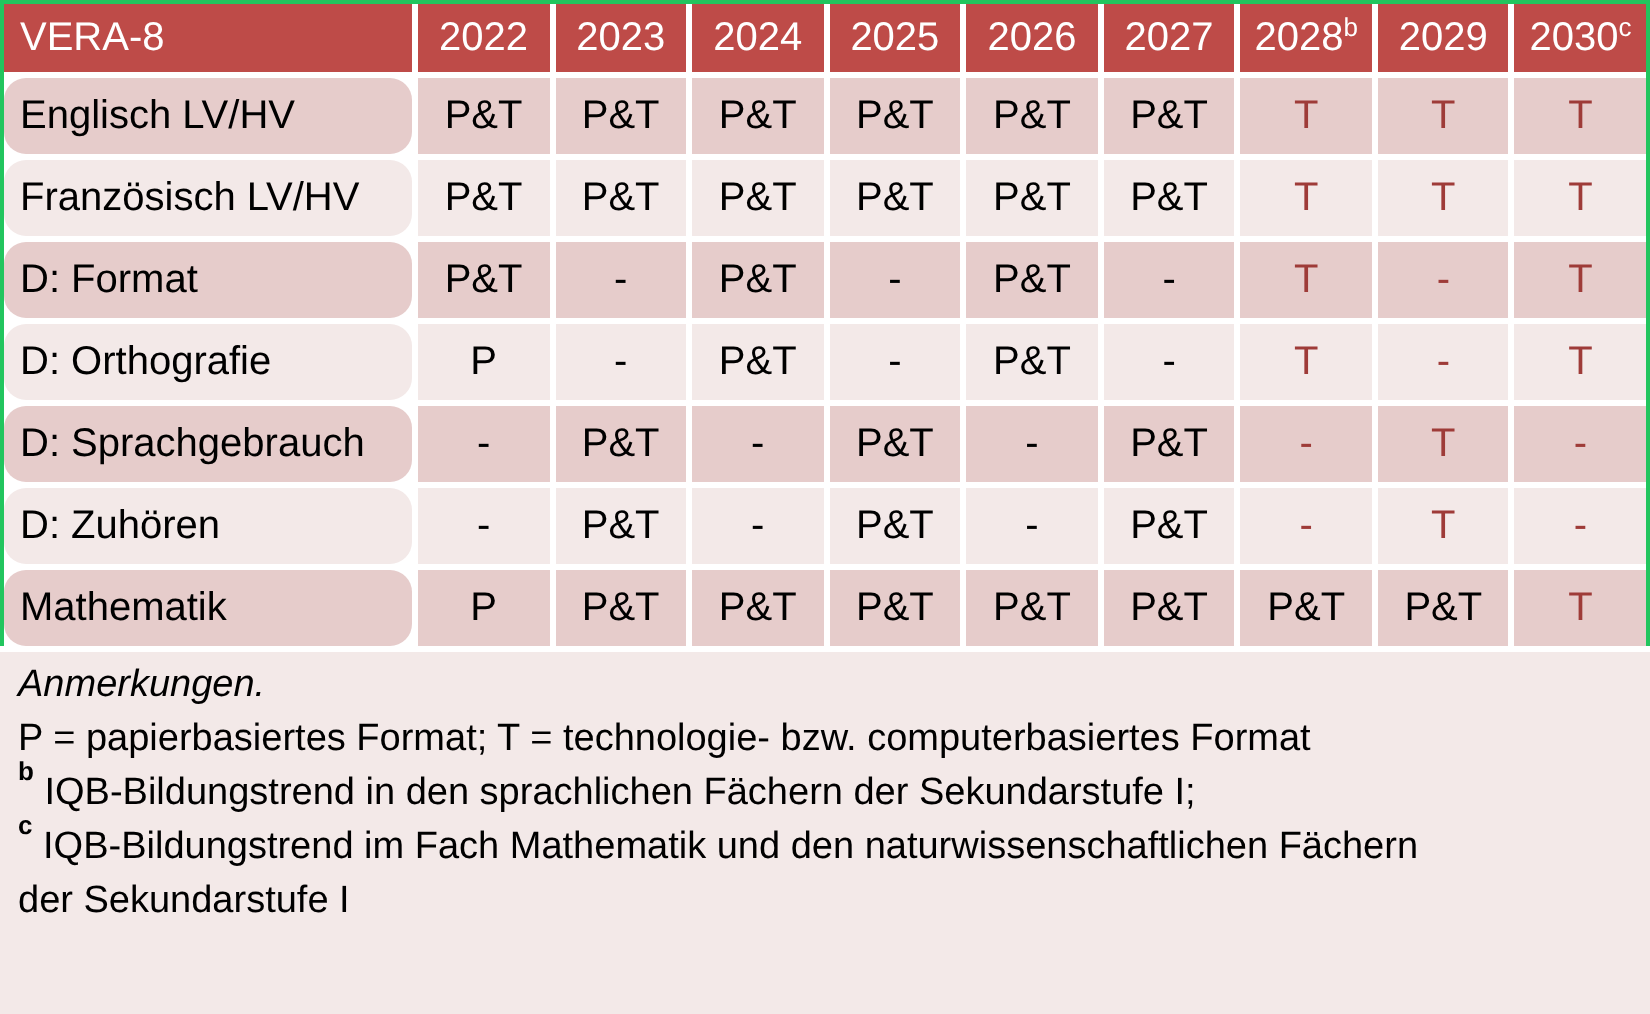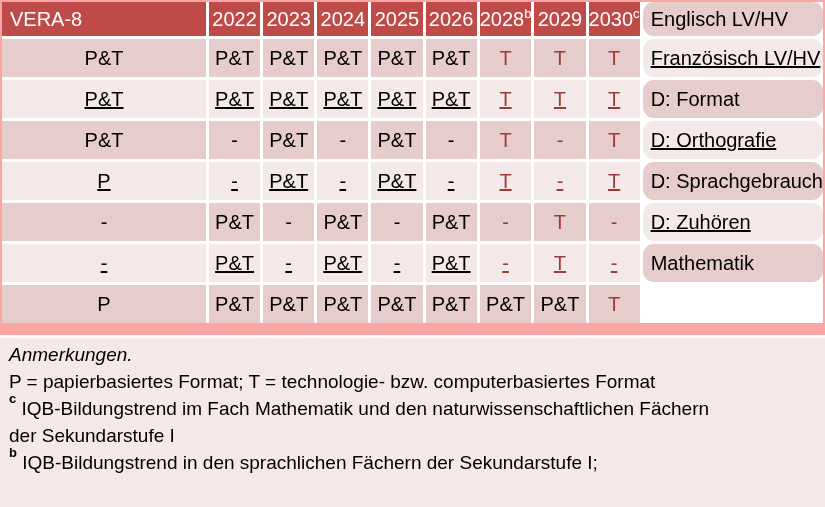--- a/index.html
+++ b/index.html
@@ -17,22 +17,22 @@
   body {
     height: 507px;
     background: #ffffff;
     font-family: "Liberation Sans", sans-serif;
     color: var(--text);
     display: flex;
     flex-direction: column;
     overflow: hidden;
   }
   .table-wrap {
-    padding: 2px 2px 12px 2px;
-    background: #fca5a5;
+    padding: 2px 2px 0 2px;
+    background: #22c55e;
   }
   .grid {
     display: grid;
     grid-template-columns: 204px repeat(9, 1fr);
     grid-auto-rows: 38px;
     grid-template-rows: 34px;
     gap: 3px;
     background: #ffffff;
   }
   .cell {
@@ -56,21 +56,21 @@
     line-height: 1;
     position: relative;
     top: -6px;
   }
   .cell.rowlabel {
     justify-content: flex-start;
     padding-left: 8px;
     border-radius: 11px;
   }
   .cell.dark  { background: var(--row-dark); }
-  .cell.light { background: var(--row-light); text-decoration: underline; }
+  .cell.light { background: var(--row-light); }
   .cell.red   { color: var(--accent-text); }
   .notes {
     margin-top: 3px;
     background: var(--notes-bg);
     flex: 1;
     padding: 3px 27px 0 9px;
     font-size: 19px;
     line-height: 27px;
   }
   .notes-heading { font-style: italic; }
@@ -99,20 +99,23 @@
       <div class="cell head year">
         <span>2024</span>
       </div>
       <div class="cell head year">
         <span>2025</span>
       </div>
       <div class="cell head year">
         <span>2026</span>
       </div>
       <div class="cell head year">
+        <span>2027</span>
+      </div>
+      <div class="cell head year">
         <span>2028</span>
         <sup>b</sup>
       </div>
       <div class="cell head year">
         <span>2029</span>
       </div>
       <div class="cell head year">
         <span>2030</span>
         <sup>c</sup>
       </div>
@@ -186,16 +189,16 @@
       <div class="cell val dark">P&amp;T</div>
       <div class="cell val dark">P&amp;T</div>
       <div class="cell val dark red">T</div>
     </div>
 </div>
 
 <div class="notes">
   <p class="notes-heading">Anmerkungen.</p>
   <div id="notes-lines">
       <p class="note-line"><span>P = papierbasiertes Format; T = technologie- bzw. computerbasiertes Format</span></p>
+      <p class="note-line"><sup>b</sup> <span>IQB-Bildungstrend in den sprachlichen Fächern der Sekundarstufe I;</span></p>
       <p class="note-line wrap-line"><sup>c</sup> <span>IQB-Bildungstrend im Fach Mathematik und den naturwissenschaftlichen Fächern der Sekundarstufe I</span></p>
-      <p class="note-line"><sup>b</sup> <span>IQB-Bildungstrend in den sprachlichen Fächern der Sekundarstufe I;</span></p>
     </div>
 </div>
 
 </body></html>

